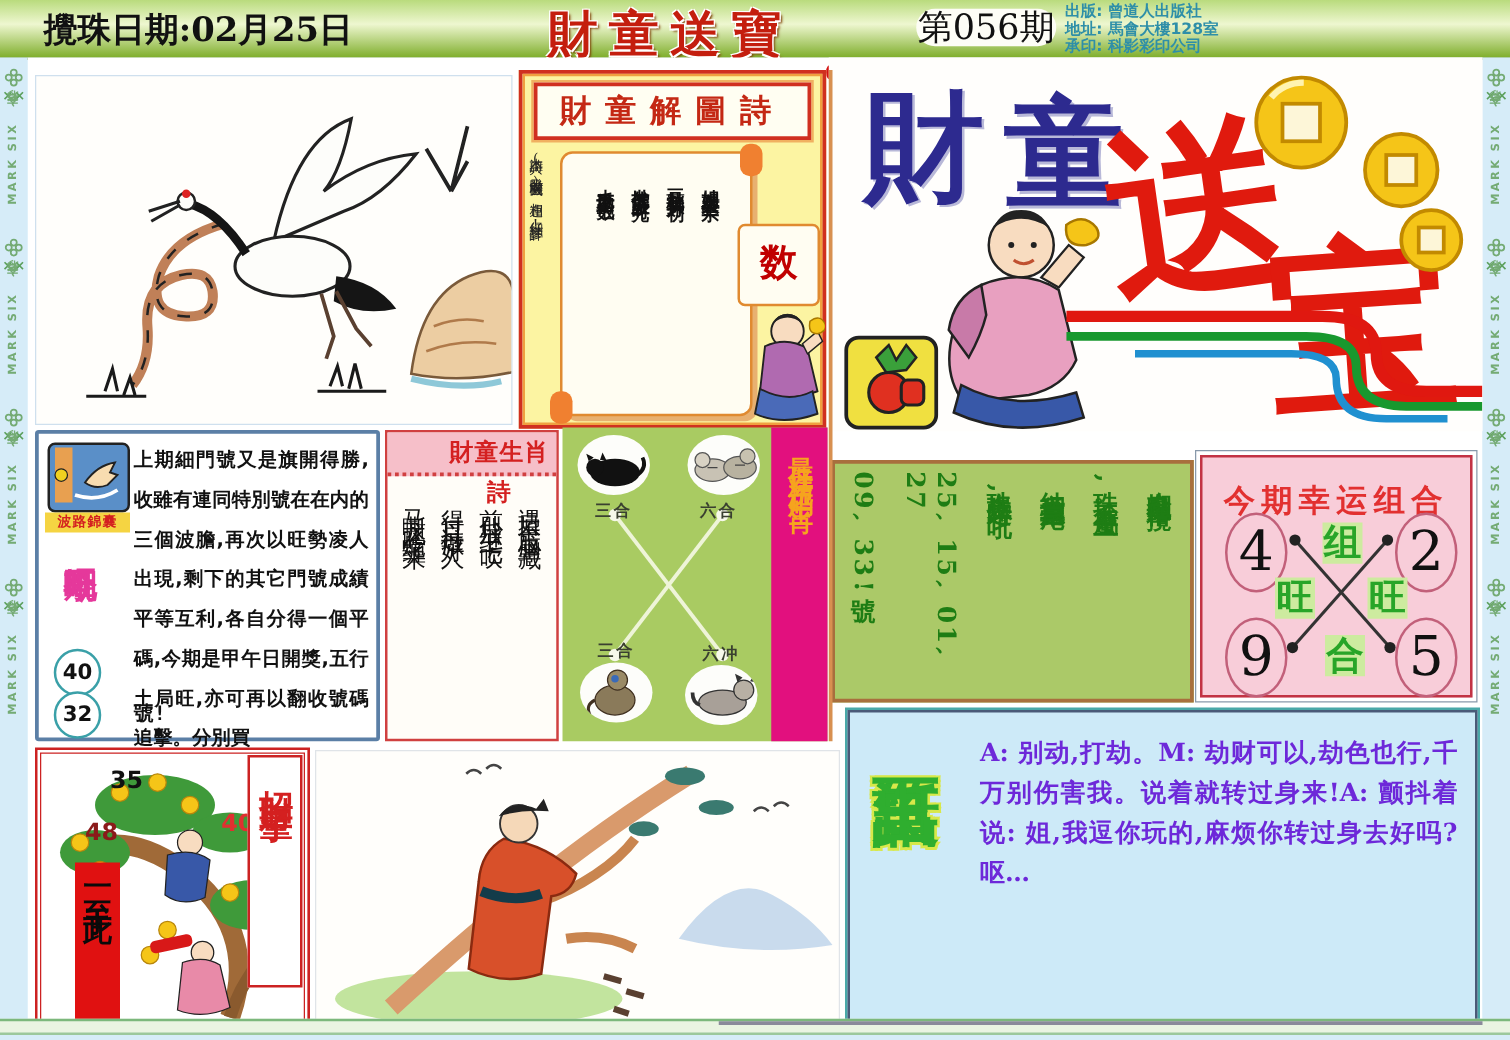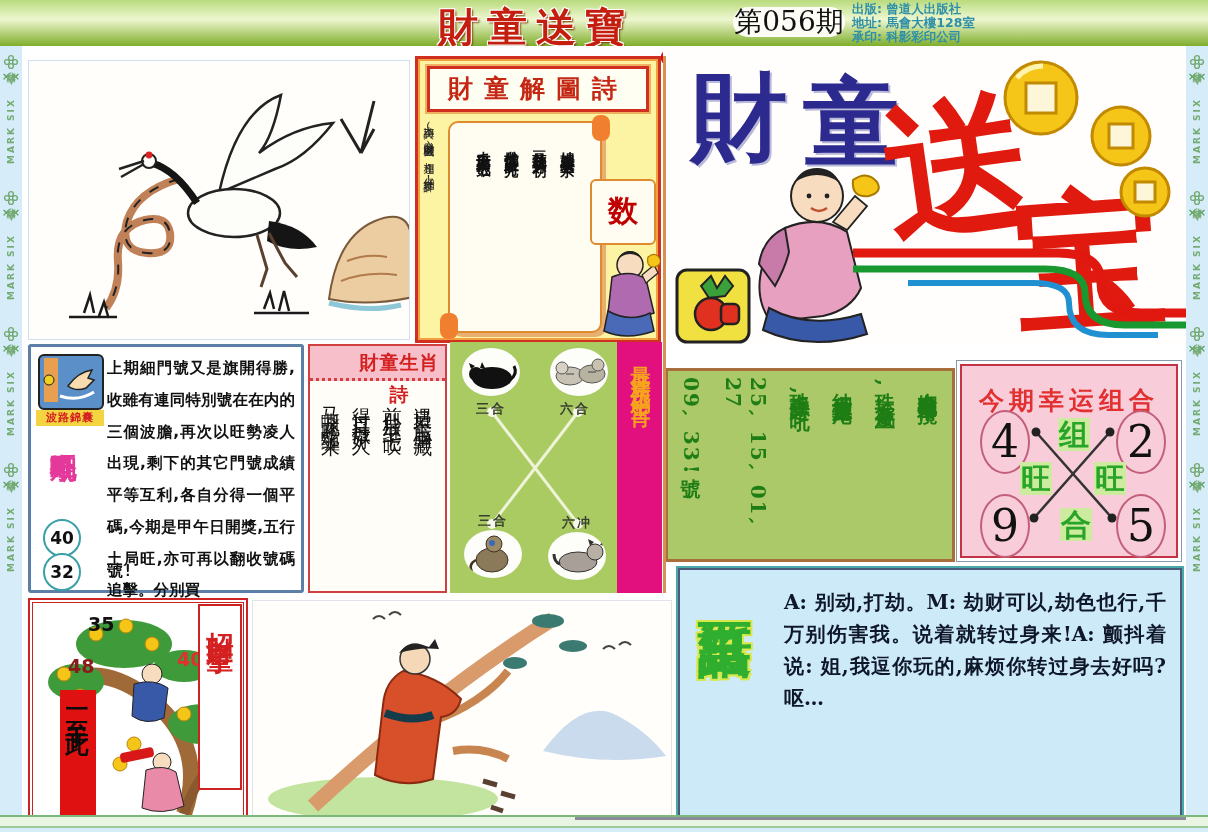--- a/index.html
+++ b/index.html
@@ -107,33 +107,34 @@
   .tree-banner span{font:bold 23px "DejaVu Serif",serif;color:#0a0a0a;letter-spacing:6px;margin-top:6px;}
   .tree-num{position:absolute;font:bold 19px "DejaVu Sans",sans-serif;}
   
   .scene{left:230px;top:554px;width:420px;height:222px;background:#fffefb;border:1px solid #e0e4e8;}
   
   .joke{left:656px;top:522px;width:504px;height:250px;background:#cdeaf8;border:2px solid #4a5a78;
     box-shadow:0 0 0 2px #49a8a8;}
   .joke-title{position:absolute;left:16px;top:10px;font:bold 54px "DejaVu Sans",sans-serif;color:#2fae2f;
     line-height:1.07;text-shadow:2px 2px 0 #d8e84a,-2px -2px 0 #d8e84a,2px -2px 0 #d8e84a,-2px 2px 0 #d8e84a;}
   .joke-text{position:absolute;left:104px;top:16px;right:14px;font:bold 20px "DejaVu Serif",serif;
-    color:#0f172a;line-height:1.6;text-align:justify;}
+    color:#6d28d9;line-height:1.6;text-align:justify;}
   
   .bottomband{left:0;top:815px;width:1208px;height:9px;background:#eaf4e2;
     border-top:2px solid #7cb87c;border-bottom:2px solid #9cc89c;}
   .bottomgray{left:575px;top:817px;width:611px;height:3px;background:#8a8a9a;}
   .tan-divider{left:663px;top:56px;width:3px;height:537px;background:#d89050;}
 </style>
 </head>
 <body>
 
 <div id="canvas">
 
   <div class="abs header">
+    <div class="abs date">攪珠日期:02月25日</div>
     <div class="abs main-title">財童送寶</div>
     <div class="abs issue-pill">第056期</div>
     <div class="abs pub">
       <div>出版: 曾道人出版社</div>
       <div>地址: 馬會大樓128室</div>
       <div>承印: 科影彩印公司</div>
     </div>
   </div>
 
   <div class="abs sheet"></div>

